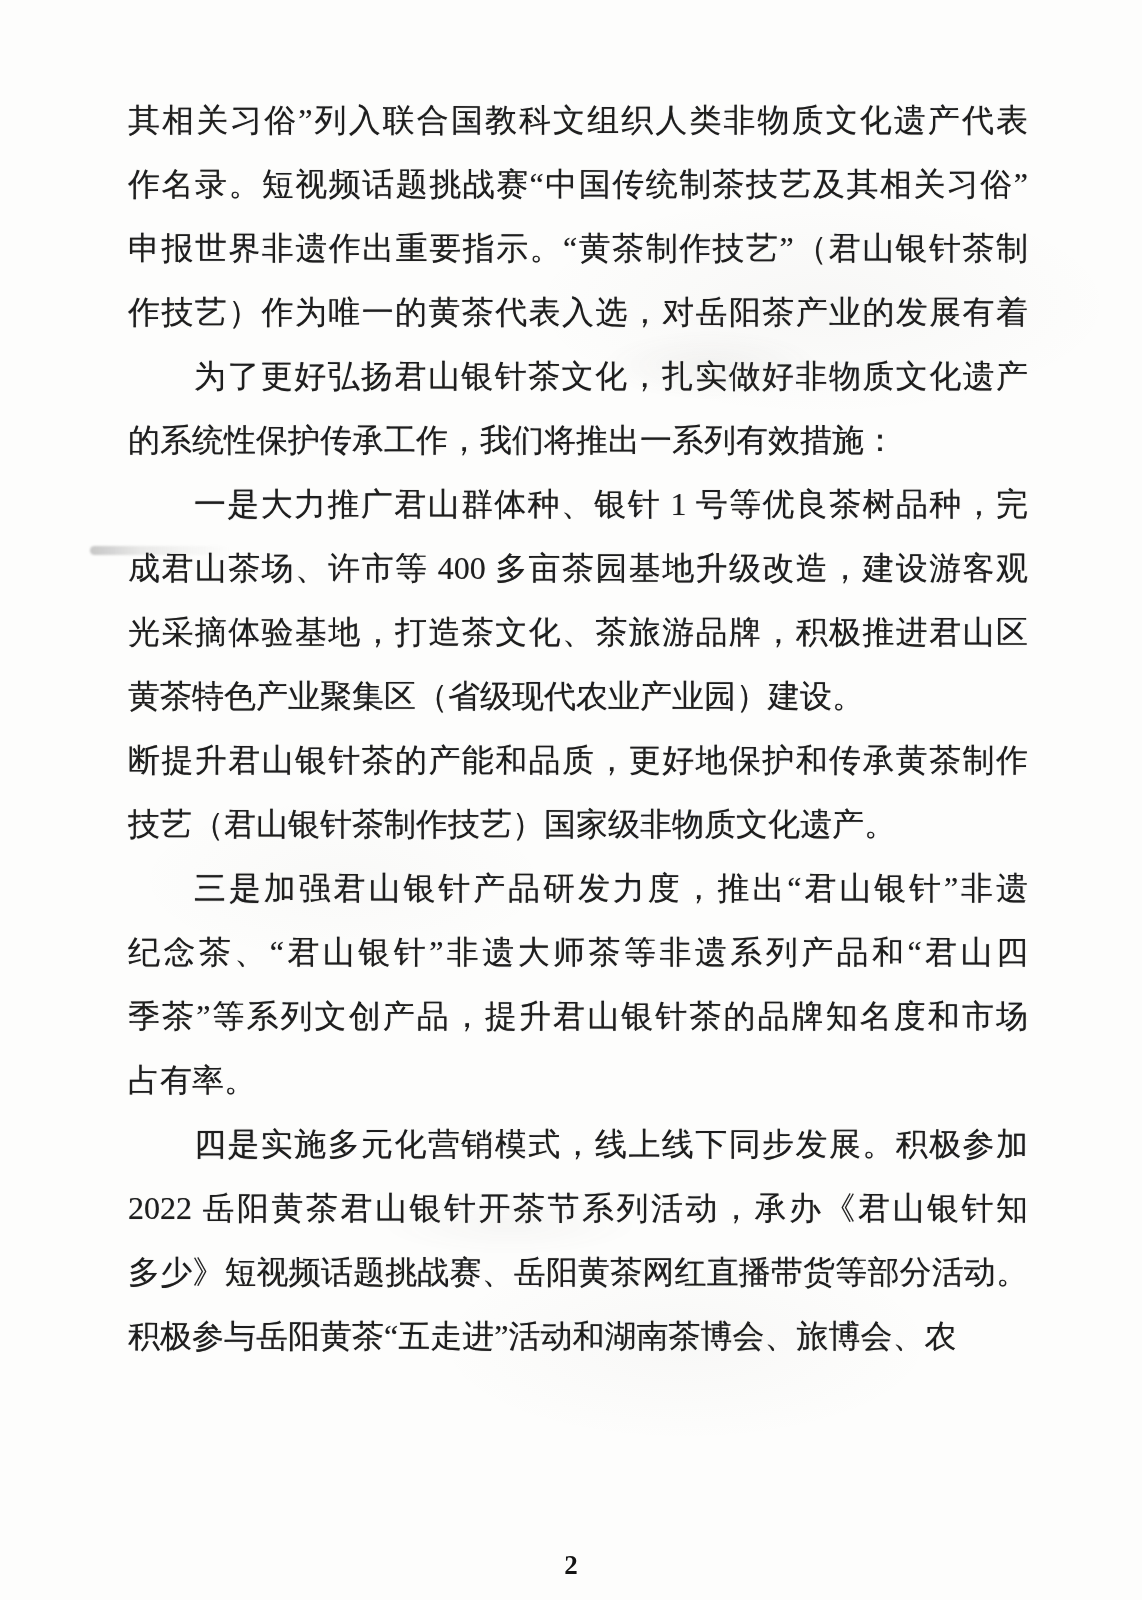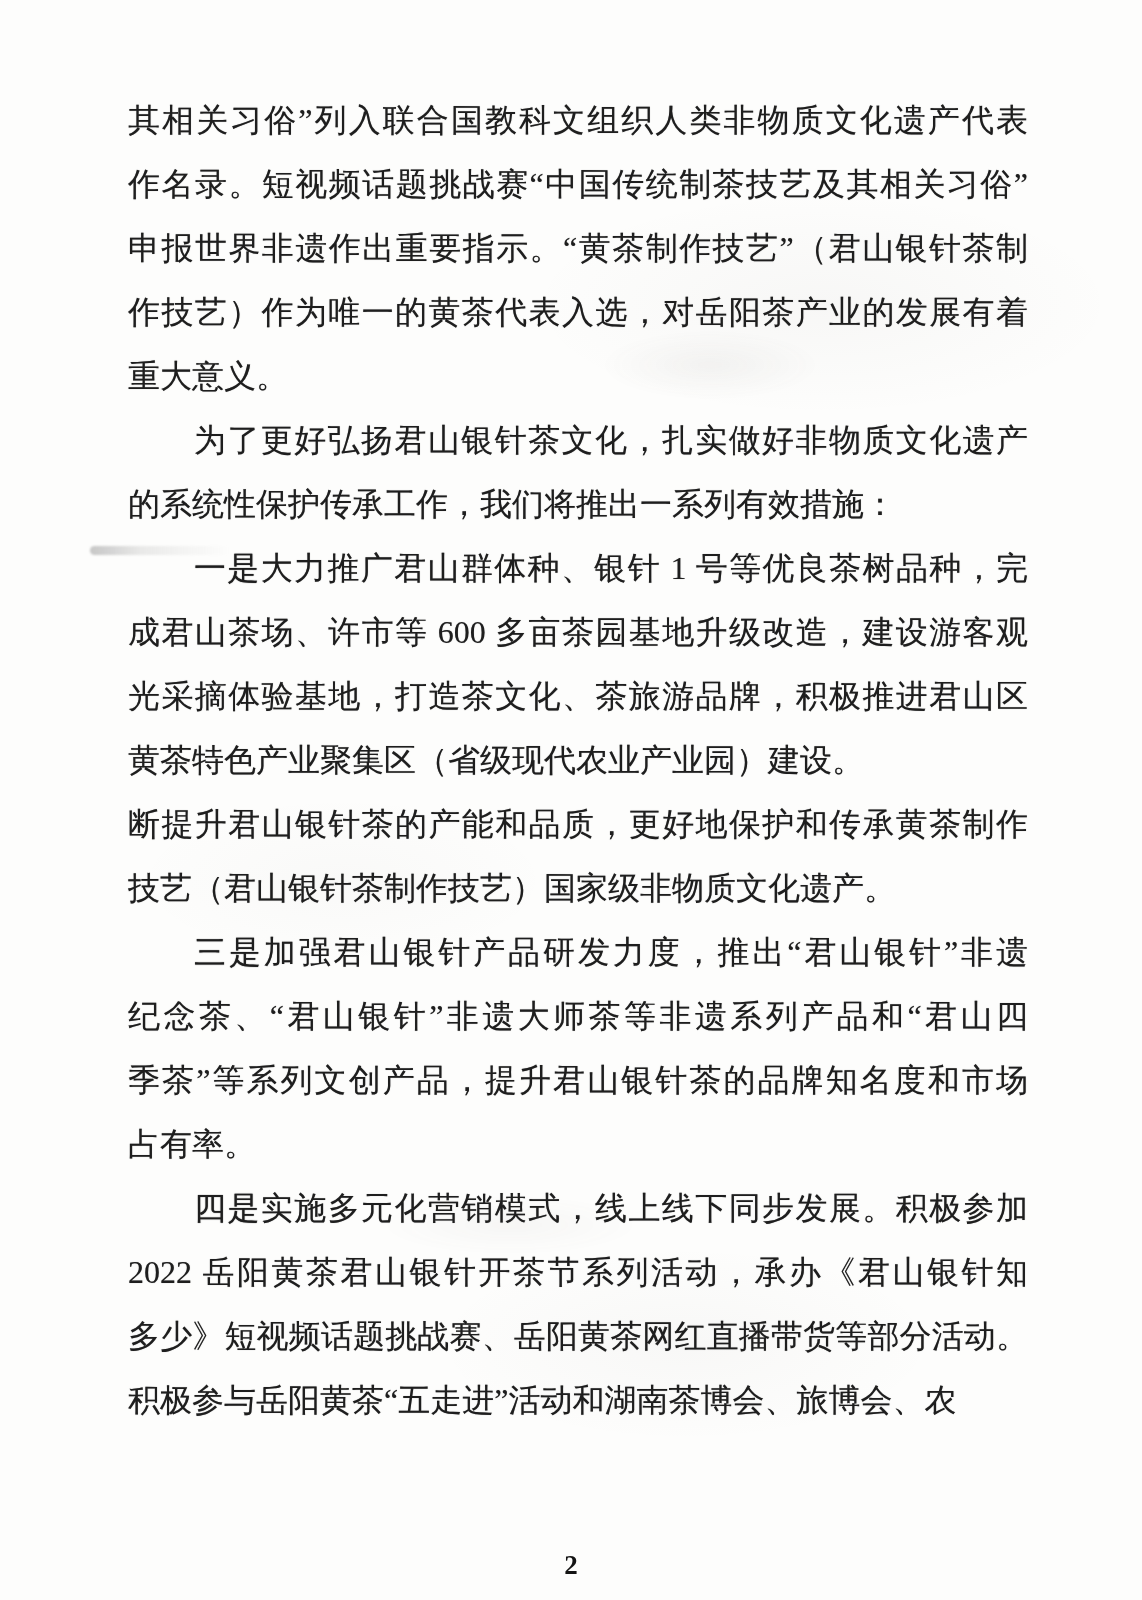--- a/index.html
+++ b/index.html
@@ -112,25 +112,24 @@
 
 <div class="artifact streak-left"></div>
 <div class="artifact smudge-a"></div>
 <div class="artifact smudge-b"></div>
 
 <div class="doc-body" id="doc-body">
     <div class="line">其相关习俗”列入联合国教科文组织人类非物质文化遗产代表</div>
     <div class="line">作名录。短视频话题挑战赛“中国传统制茶技艺及其相关习俗”</div>
     <div class="line">申报世界非遗作出重要指示。“黄茶制作技艺”（君山银针茶制</div>
     <div class="line">作技艺）作为唯一的黄茶代表入选，对岳阳茶产业的发展有着</div>
-    <div class="line end">重大意义。</div>
     <div class="line indent">为了更好弘扬君山银针茶文化，扎实做好非物质文化遗产</div>
     <div class="line end">的系统性保护传承工作，我们将推出一系列有效措施：</div>
     <div class="line indent"><b>一是</b>大力推广君山群体种、银针 1 号等优良茶树品种，完</div>
-    <div class="line">成君山茶场、许市等 600 多亩茶园基地升级改造，建设游客观</div>
+    <div class="line">成君山茶场、许市等 400 多亩茶园基地升级改造，建设游客观</div>
     <div class="line">光采摘体验基地，打造茶文化、茶旅游品牌，积极推进君山区</div>
     <div class="line end">黄茶特色产业聚集区（省级现代农业产业园）建设。</div>
     <div class="line">断提升君山银针茶的产能和品质，更好地保护和传承黄茶制作</div>
     <div class="line end">技艺（君山银针茶制作技艺）国家级非物质文化遗产。</div>
     <div class="line indent"><b>三是</b>加强君山银针产品研发力度，推出“君山银针”非遗</div>
     <div class="line">纪念茶、“君山银针”非遗大师茶等非遗系列产品和“君山四</div>
     <div class="line">季茶”等系列文创产品，提升君山银针茶的品牌知名度和市场</div>
     <div class="line end">占有率。</div>
     <div class="line indent"><b>四是</b>实施多元化营销模式，线上线下同步发展。积极参加</div>
     <div class="line">2022 岳阳黄茶君山银针开茶节系列活动，承办《君山银针知</div>

